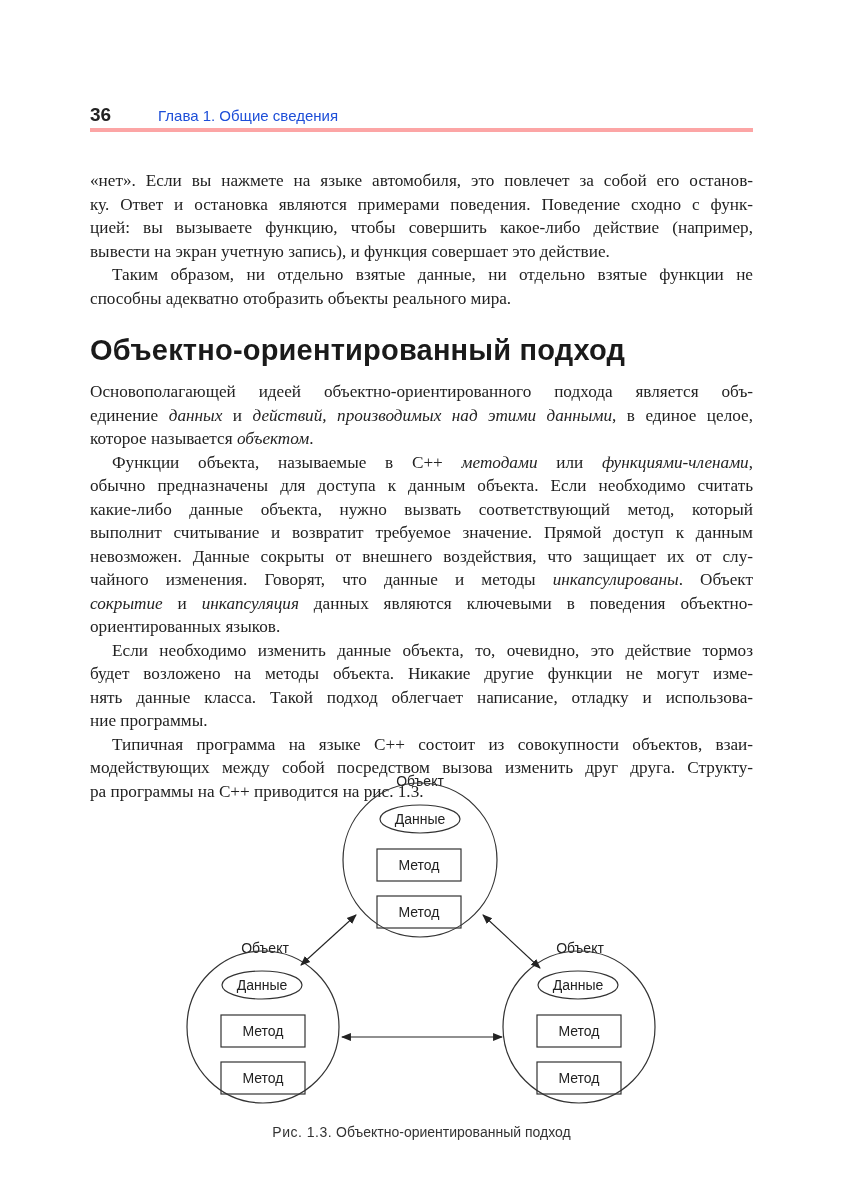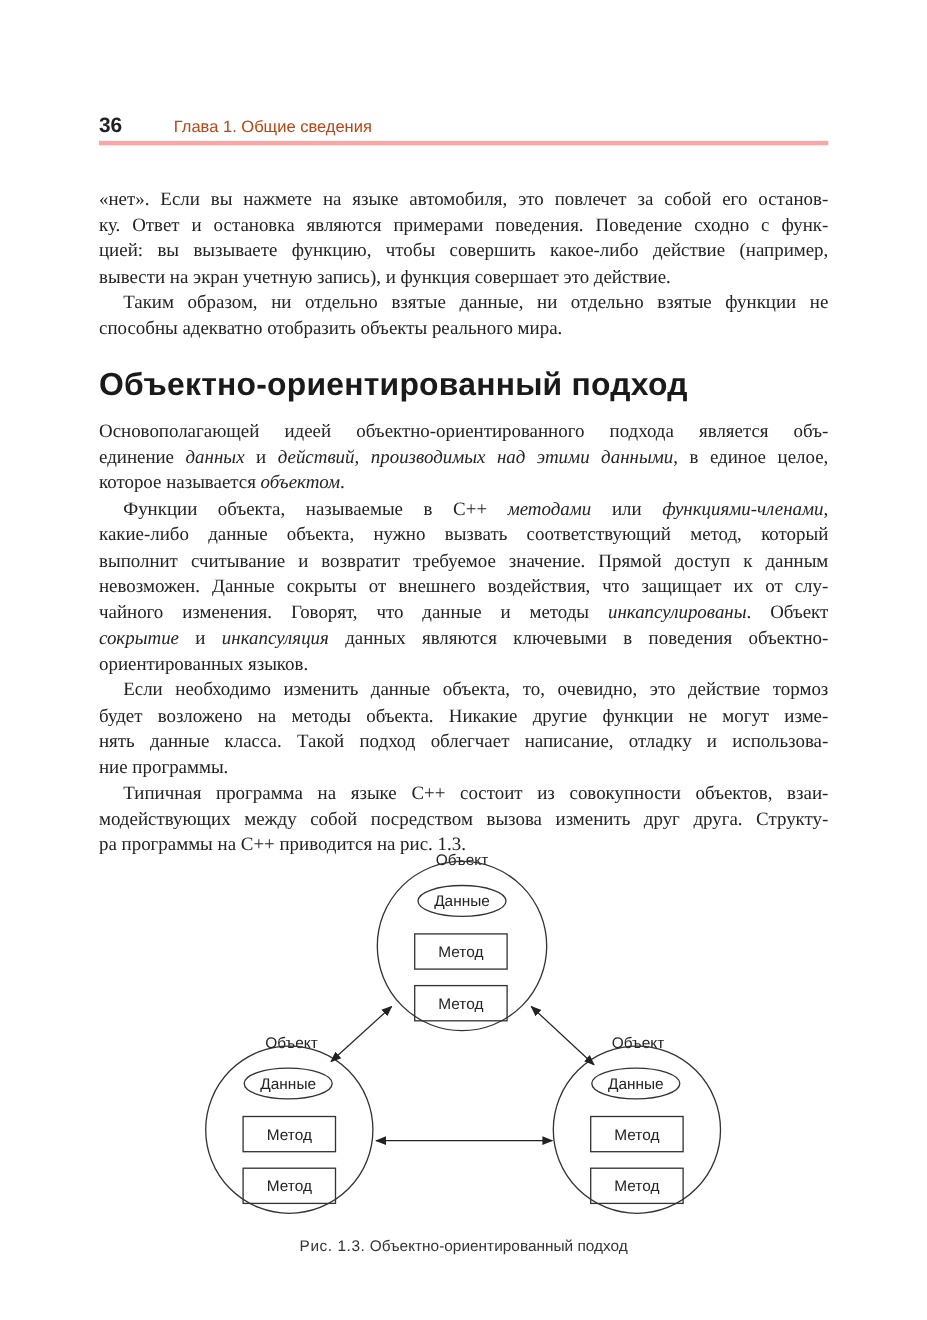--- a/index.html
+++ b/index.html
@@ -1,19 +1,19 @@
 <!DOCTYPE html>
 <html><head>
 <meta charset="utf-8">
 <style>
   html, body { margin: 0; padding: 0; background: #ffffff; }
   body { width: 843px; height: 1200px; position: relative; overflow: hidden; color: #1a1a1a; }
   .header { position: absolute; left: 90px; top: 102px; width: 663px; height: 26px; border-bottom: 4px solid #fca5a5; }
   .page-num { position: absolute; left: 0; top: 2px; font-family: "Liberation Sans", sans-serif; font-weight: bold; font-size: 19px; color: #222; }
-  .running-title { position: absolute; left: 68px; top: 5px; font-family: "Liberation Sans", sans-serif; font-size: 15px; color: #c2410c; }
+  .running-title { position: absolute; left: 68px; top: 5px; font-family: "Liberation Sans", sans-serif; font-size: 15px; color: #1d4ed8; }
   .body-text { position: absolute; left: 90px; width: 663px; font-family: "Liberation Serif", serif; font-size: 17.2px; line-height: 23.5px; text-align: justify; color: #222; }
   .body-text p { margin: 0; }
   .line { display: block; text-align-last: justify; white-space: nowrap; }
   .line.last { text-align-last: left; }
   .h1 { position: absolute; left: 90px; top: 334px; font-family: "Liberation Sans", sans-serif; font-weight: bold; font-size: 29px; color: #1a1a1a; letter-spacing: 0.2px; }
   i { font-style: italic; }
   .figure { position: absolute; left: 170px; top: 765px; width: 500px; height: 360px; }
   .figure svg text { font-family: "Liberation Sans", sans-serif; }
   .caption { position: absolute; left: 0; width: 843px; top: 1124px; text-align: center; font-family: "Liberation Sans", sans-serif; font-size: 14px; color: #333; }
   .caption b { font-weight: normal; letter-spacing: 0.5px; }
@@ -42,20 +42,21 @@
 <div class="h1">Объектно-ориентированный подход</div>
 
 <div class="body-text" style="top:380px;">
   <p>
     <span class="line">Основополагающей идеей объектно-ориентированного подхода является объ-</span>
     <span class="line"><span>единение </span><i>данных</i><span> и </span><i>действий, производимых над этими данными</i><span>, в единое целое,</span></span>
     <span class="line last"><span>которое называется </span><i>объектом</i><span>.</span></span>
   </p>
   <p>
     <span class="line" style="padding-left:22px;"><span>Функции объекта, называемые в C++ </span><i>методами</i><span> или </span><i>функциями-членами</i><span>,</span></span>
+    <span class="line">обычно предназначены для доступа к данным объекта. Если необходимо считать</span>
     <span class="line">какие-либо данные объекта, нужно вызвать соответствующий метод, который</span>
     <span class="line">выполнит считывание и возвратит требуемое значение. Прямой доступ к данным</span>
     <span class="line">невозможен. Данные сокрыты от внешнего воздействия, что защищает их от слу-</span>
     <span class="line"><span>чайного изменения. Говорят, что данные и методы </span><i>инкапсулированы</i><span>. Объект</span></span>
     <span class="line"><i>сокрытие</i><span> и </span><i>инкапсуляция</i><span> данных являются ключевыми в поведения объектно-</span></span>
     <span class="line last">ориентированных языков.</span>
   </p>
   <p>
     <span class="line" style="padding-left:22px;">Если необходимо изменить данные объекта, то, очевидно, это действие тормоз</span>
     <span class="line">будет возложено на методы объекта. Никакие другие функции не могут изме-</span>

